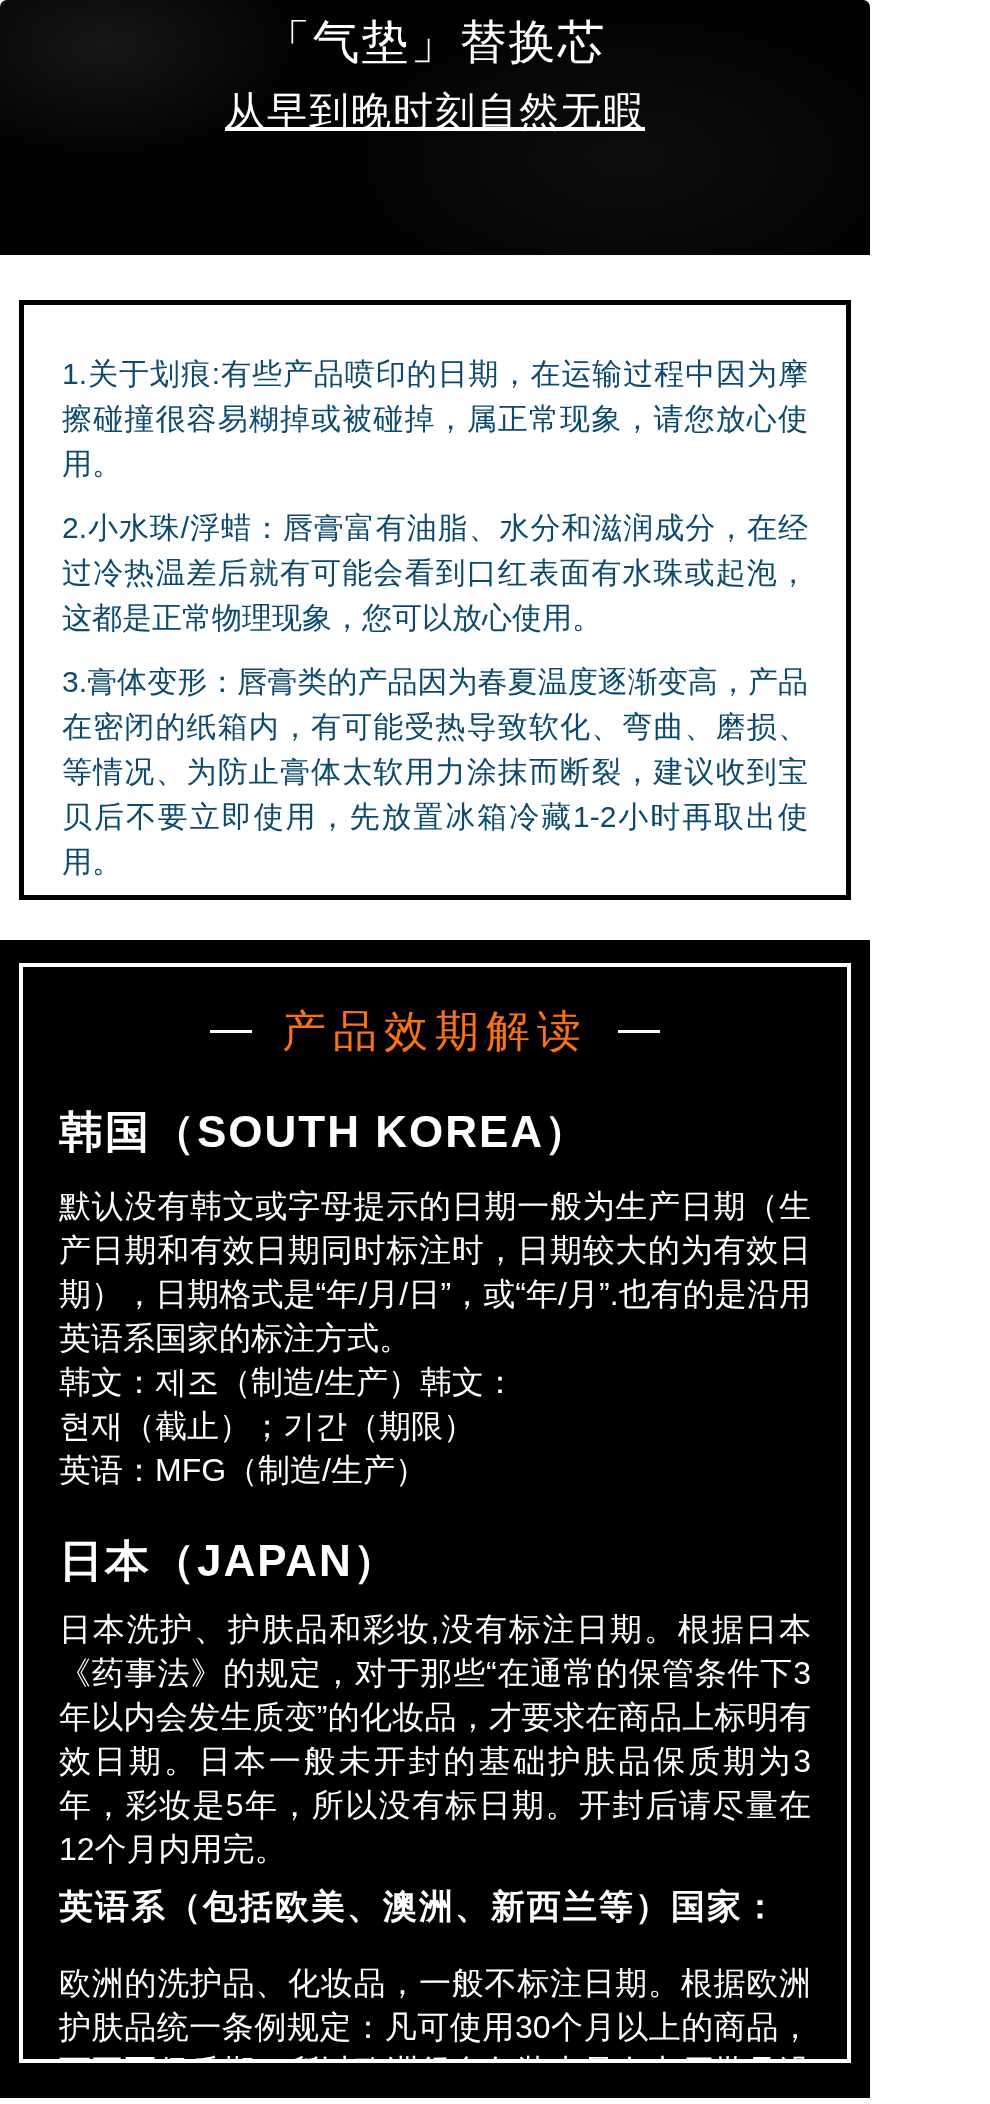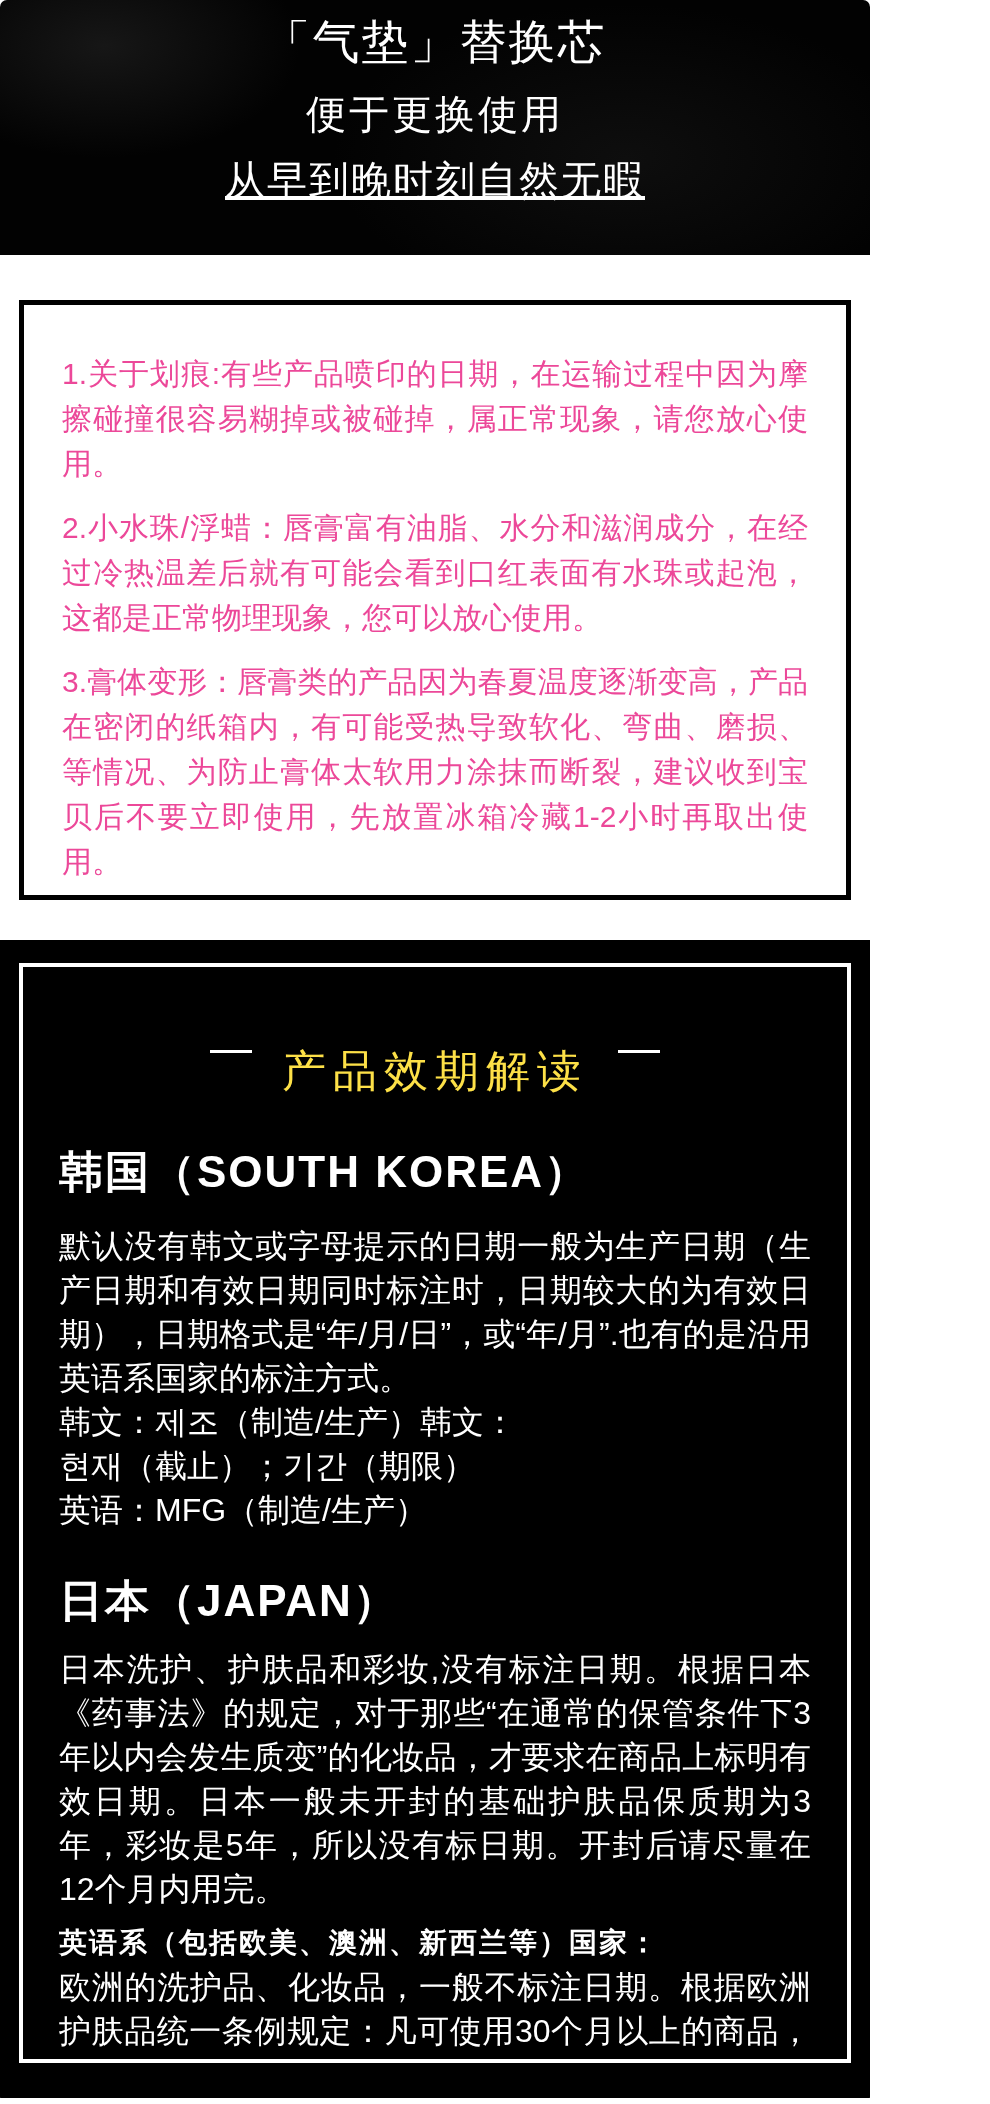--- a/index.html
+++ b/index.html
@@ -34,59 +34,58 @@
   }
   .title-row {
     display: flex; align-items: center; justify-content: center;
   }
   .notice-title-row { margin-bottom: 38px; color: #000000; }
   .dash { height: 3px; background: currentColor; flex: 0 0 auto; }
   .notice-dash { width: 56px; margin: 0 24px; }
   .notice-title { font-size: 42px; line-height: 1.15; letter-spacing: 8px; color: #000000; }
   .notice-para {
     font-size: 30px; line-height: 45px; margin: 0 0 19px;
-    color: #ec4899; text-align: justify;
+    color: #0c4a6e; text-align: justify;
   }
 
   
   .expiry-section { height: 1158px; background: #000000; padding: 23px 19px 0; }
   .expiry-box {
     height: 1100px;
     border: 4px solid #ffffff;
     padding: 40px 36px 0;
     overflow: hidden;
     color: #ffffff;
   }
   .expiry-title-row { margin-bottom: 52px; color: #ffffff; }
   .expiry-dash { width: 42px; margin: 0 30px; }
-  .expiry-title { font-size: 44px; line-height: 1.1; letter-spacing: 7px; color: #fde047; margin-top: 40px; }
+  .expiry-title { font-size: 44px; line-height: 1.1; letter-spacing: 7px; color: #f97316; }
   .country-heading {
     font-size: 44px; font-weight: 700; letter-spacing: 2px;
     margin: 0 0 26px; color: #ffffff; line-height: 1.15;
   }
   .country-para {
     font-size: 32px; line-height: 44px; margin: 0;
     color: #ffffff; text-align: justify;
   }
   .block-japan { margin-top: 44px; }
   .block-japan .country-heading { margin-bottom: 20px; }
   .block-english { margin-top: 16px; }
-  .block-english .country-heading { margin-bottom: 6px; font-size: 28px; }
+  .block-english .country-heading { margin-bottom: 35px; font-size: 34px; }
 
   
   .footer-strip { height: 6px; background: #ffffff; }
 </style>
 </head>
 <body>
 
 <div class="page">
 
   <div class="hero">
     <div class="hero-line1">「气垫」替换芯</div>
-    <div class="hero-line2">便于更换使用</div>
     <div class="hero-line3">从早到晚时刻自然无暇</div>
   </div>
 
   <div class="notice-section">
     <div class="notice-box">
       <p class="notice-para">1.关于划痕:有些产品喷印的日期，在运输过程中因为摩擦碰撞很容易糊掉或被碰掉，属正常现象，请您放心使用。</p>
       <p class="notice-para">2.小水珠/浮蜡：唇膏富有油脂、水分和滋润成分，在经过冷热温差后就有可能会看到口红表面有水珠或起泡，这都是正常物理现象，您可以放心使用。</p>
       <p class="notice-para">3.膏体变形：唇膏类的产品因为春夏温度逐渐变高，产品在密闭的纸箱内，有可能受热导致软化、弯曲、磨损、等情况、为防止膏体太软用力涂抹而断裂，建议收到宝贝后不要立即使用，先放置冰箱冷藏1-2小时再取出使用。</p>
     </div>
   </div>

